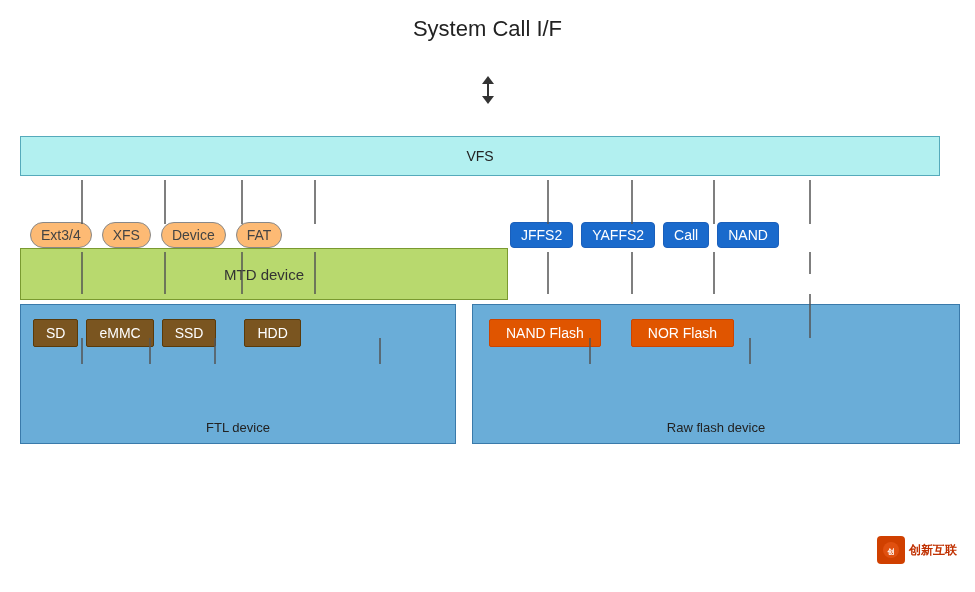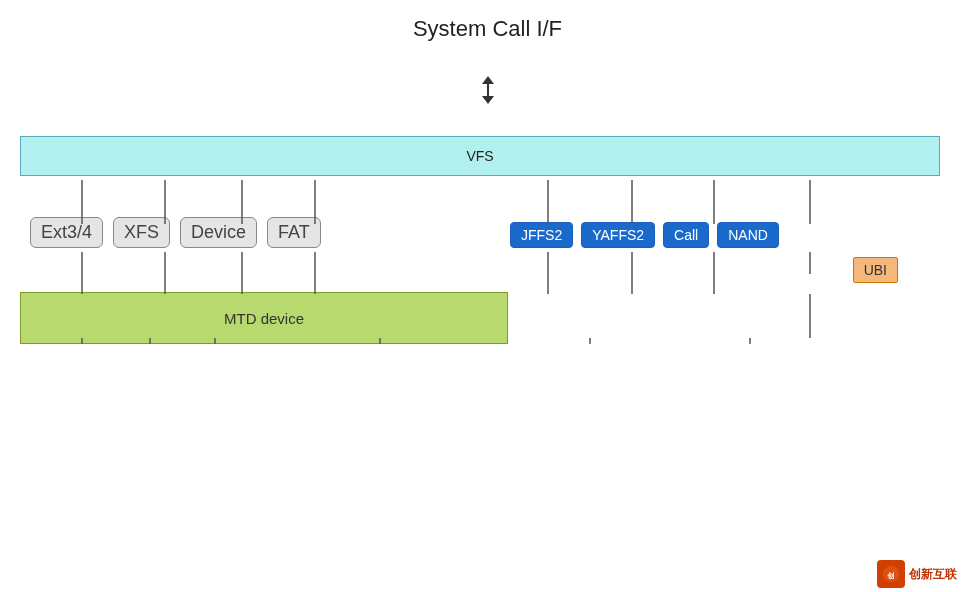--- a/index.html
+++ b/index.html
@@ -43,25 +43,25 @@
       display: flex;
       align-items: center;
       justify-content: center;
       font-size: 14px;
       color: #222;
       margin: 0;
     }
 
     .fs-box {
       border: 1.5px solid #888;
-      border-radius: 6px;
+      border-radius: 13px;
       padding: 4px 10px;
-      font-size: 18px;
+      font-size: 14px;
       color: #444;
-      background: #e5e5e5;
+      background: #fdba74;
       white-space: nowrap;
     }
 
     .fs-box-blue {
       border: 1.5px solid #1a5fbb;
       border-radius: 4px;
       padding: 4px 10px;
       font-size: 14px;
       color: #fff;
       background: #1a6acc;
@@ -199,32 +199,51 @@
       </div>
 
       <div style="display:flex;gap:8px;align-items:flex-end;width:500px;padding-left:50px;">
         <div class="fs-box-blue">JFFS2</div>
         <div class="fs-box-blue">YAFFS2</div>
         <div class="fs-box-blue">Call</div>
         <div class="fs-box-blue">NAND</div>
       </div>
     </div>
 
-    <div style="display:flex;width:940px;height:44px;align-items:center;justify-content:flex-end;padding-right:62px;">
-      <div class="fs-box-orange" style="margin-right:0;">UBI</div>
-    </div>
 
     <div style="display:flex;width:940px;gap:16px;margin-top:0;">
       <div style="width:488px;height:52px;background:#b8d96e;border:1.5px solid #7a9a30;display:flex;align-items:center;justify-content:center;font-size:15px;color:#333;">MTD device</div>
     </div>
 
+    <div style="display:flex;width:940px;gap:16px;margin-top:4px;height:140px;">
+
+      <div style="width:436px;height:140px;background:#6aadd8;border:1.5px solid #3a7aaa;position:relative;padding:14px 12px;">
+        <div style="display:flex;gap:8px;align-items:center;">
+          <div class="hdd-box">SD</div>
+          <div class="hdd-box">eMMC</div>
+          <div class="hdd-box">SSD</div>
+          <div style="margin-left:20px;">
+            <div class="hdd-box">HDD</div>
+          </div>
+        </div>
+        <div class="panel-label">FTL device</div>
+      </div>
+
+      <div style="width:488px;height:140px;background:#6aadd8;border:1.5px solid #3a7aaa;position:relative;padding:14px 16px;">
+        <div style="display:flex;gap:30px;align-items:center;">
+          <div class="nand-box">NAND Flash</div>
+          <div class="nand-box">NOR Flash</div>
+        </div>
+        <div class="panel-label">Raw flash device</div>
+      </div>
+    </div>
 
   </div>
 
-  <div class="watermark" style="position:absolute;bottom:4px;right:18px;display:flex;align-items:center;gap:4px;">
+  <div class="watermark" style="position:absolute;bottom:28px;right:18px;display:flex;align-items:center;gap:4px;">
     <div style="width:28px;height:28px;background:#d04000;border-radius:4px;display:flex;align-items:center;justify-content:center;">
       <svg width="18" height="18" viewBox="0 0 18 18">
         <circle cx="9" cy="9" r="8" fill="#e05010"></circle>
         <text x="9" y="13" text-anchor="middle" fill="white" font-size="7" font-family="Arial">创</text>
       </svg>
     </div>
     <span style="font-size:12px;color:#c03000;font-weight:bold;">创新互联</span>
   </div>
 
 </div>

